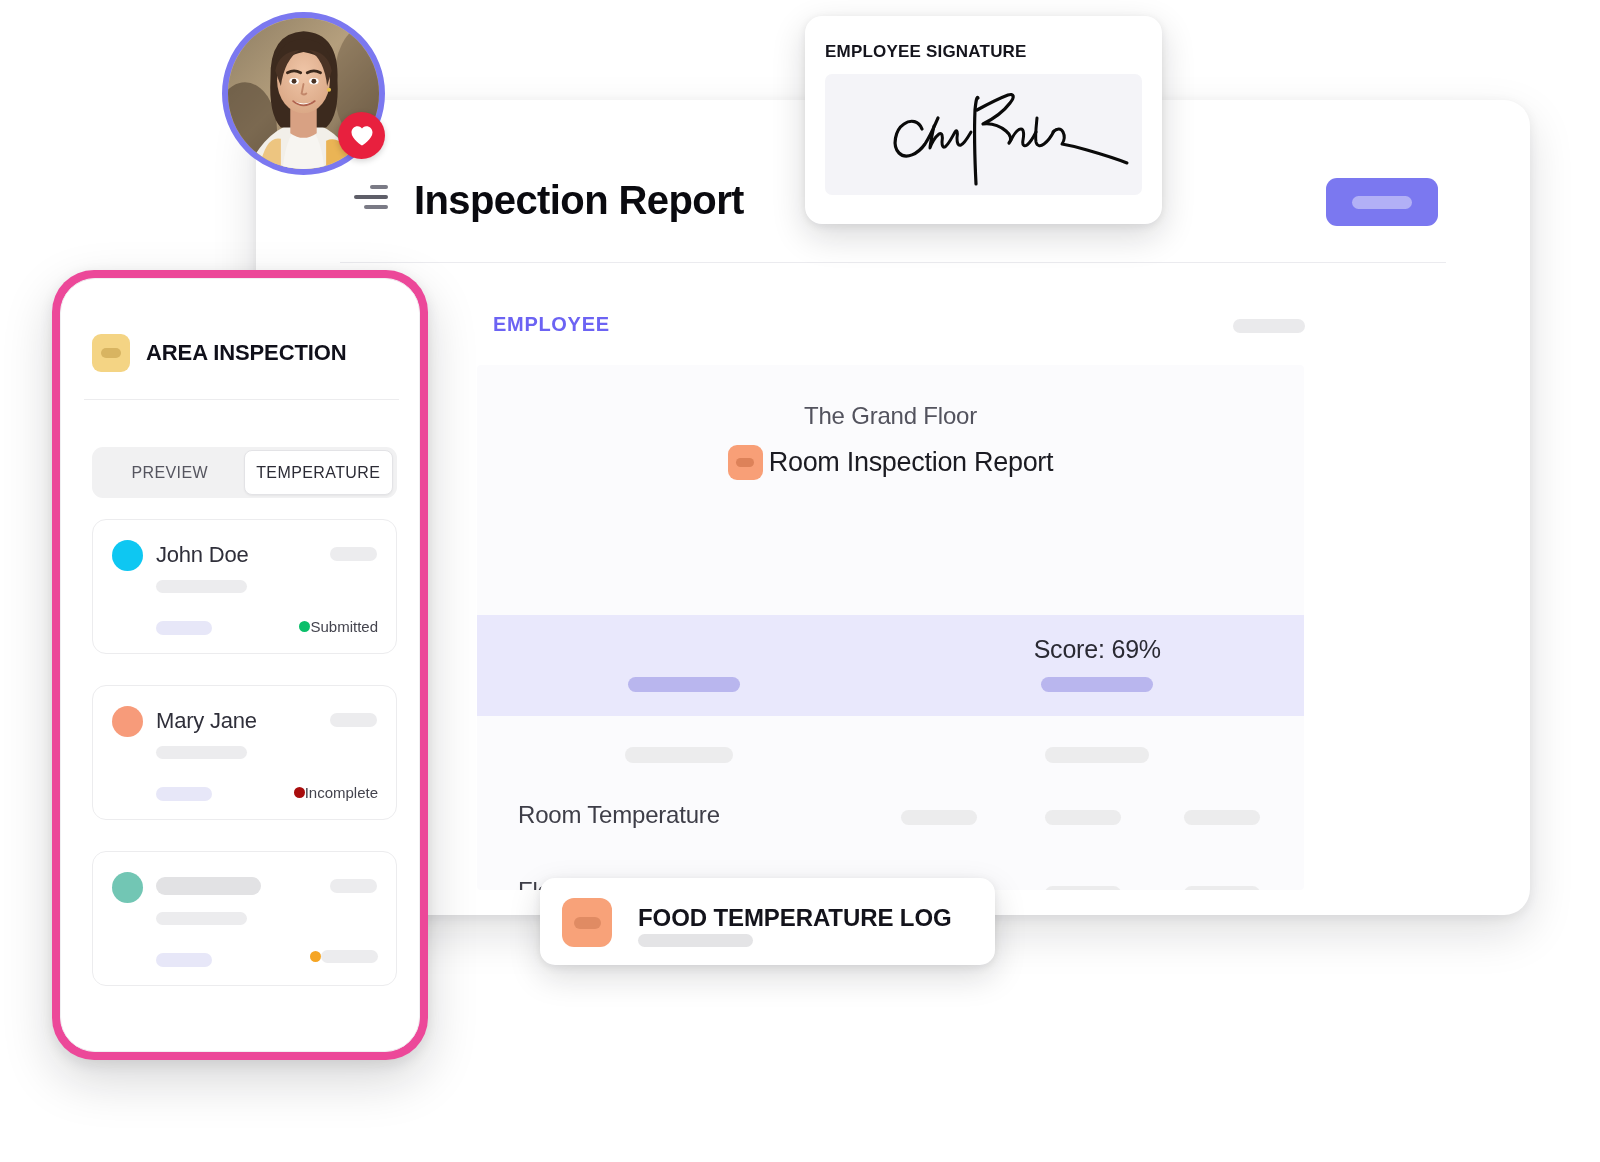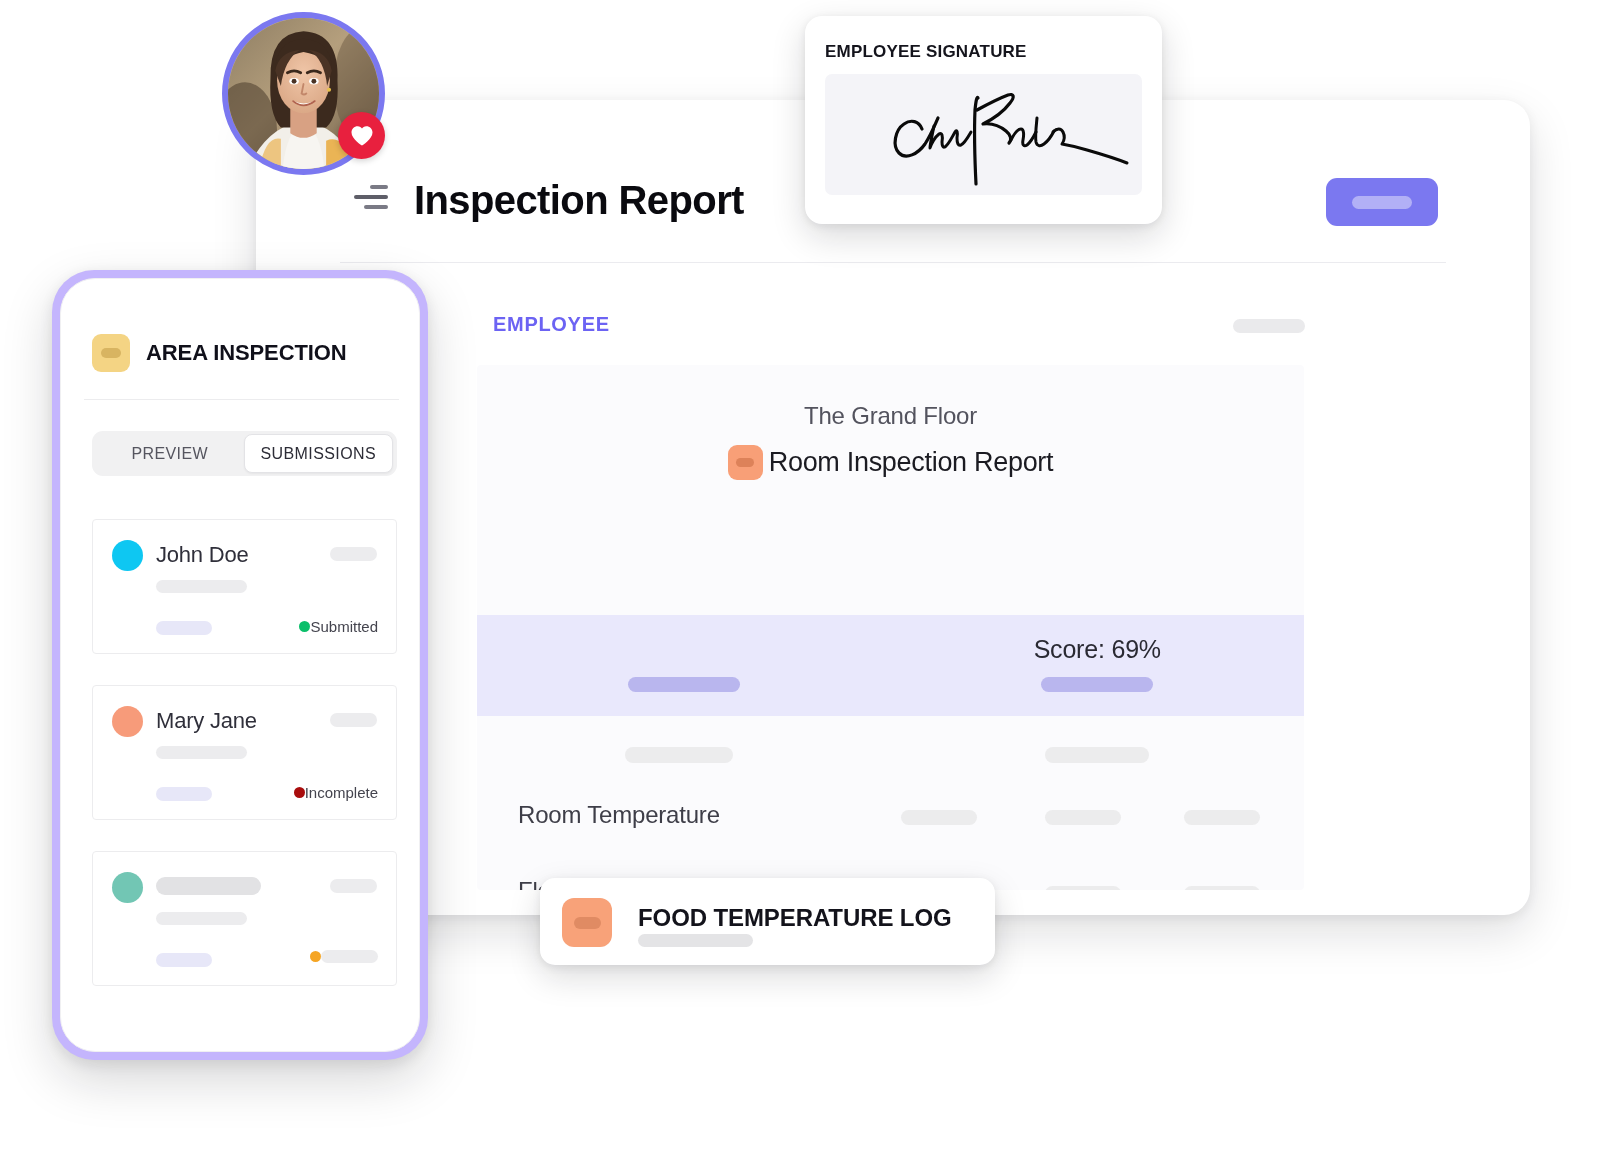--- a/index.html
+++ b/index.html
@@ -243,21 +243,21 @@
   .oc-cell.v3 { left: 707px; width: 76px; }
   .oc-cell.ok { background: #7ccfb8; }
 
   
   .phone {
     position: absolute;
     left: 52px;
     top: 270px;
     width: 376px;
     height: 790px;
-    background: #c4b5fd;
+    background: #ec4899;
     border-radius: 42px;
     box-shadow: 0 20px 50px rgba(17,17,26,0.17), 0 4px 14px rgba(17,17,26,0.09);
     padding: 8px;
     box-sizing: border-box;
   }
   .phone-screen {
     position: absolute;
     left: 8px; top: 8px;
     width: 360px;
     height: 774px;
@@ -305,23 +305,23 @@
     left: 23px;
     top: 120px;
     width: 315px;
     height: 1px;
     background: #ececee;
   }
 
   .seg-control {
     position: absolute;
     left: 31px;
-    top: 152px;
+    top: 168px;
     width: 305px;
-    height: 45px;
+    height: 51px;
     background: #f1f1f2;
     border-radius: 11px;
     display: flex;
     align-items: center;
     padding: 4px;
     box-sizing: border-box;
   }
   .seg-tab {
     flex: 1;
     height: 100%;
@@ -341,21 +341,21 @@
     color: #2c2c36;
   }
 
   .sub-card {
     position: absolute;
     left: 31px;
     width: 305px;
     height: 135px;
     background: #ffffff;
     border: 1px solid #ececee;
-    border-radius: 4px;
+    border-radius: 14px;
     box-sizing: border-box;
   }
   .sub-card.c1 { top: 240px; }
   .sub-card.c2 { top: 406px; }
   .sub-card.c3 { top: 572px; }
 
   .sc-dot {
     position: absolute;
     left: 19px;
     top: 20px;
@@ -620,21 +620,21 @@
       <div class="phone-header">
         <span class="phone-badge">
             <span class="bar"></span>
           </span>
         <span class="phone-title">AREA INSPECTION</span>
       </div>
       <div class="phone-divider"></div>
 
       <div class="seg-control">
         <div class="seg-tab">PREVIEW</div>
-        <div class="seg-tab active">SUBMISSIONS</div>
+        <div class="seg-tab active">TEMPERATURE</div>
       </div>
 
       <div class="sub-card c1">
         <span class="sc-dot" id="dot0" style="background: rgb(14, 199, 242);"></span>
         <span class="sc-name">John Doe</span>
         <span class="sc-right-ph"></span>
         <span class="sc-sub-ph"></span>
         <span class="sc-tag-ph"></span>
         <span class="sc-status">
           <span class="sdot" id="sdot0" style="background: rgb(11, 191, 106);"></span>

